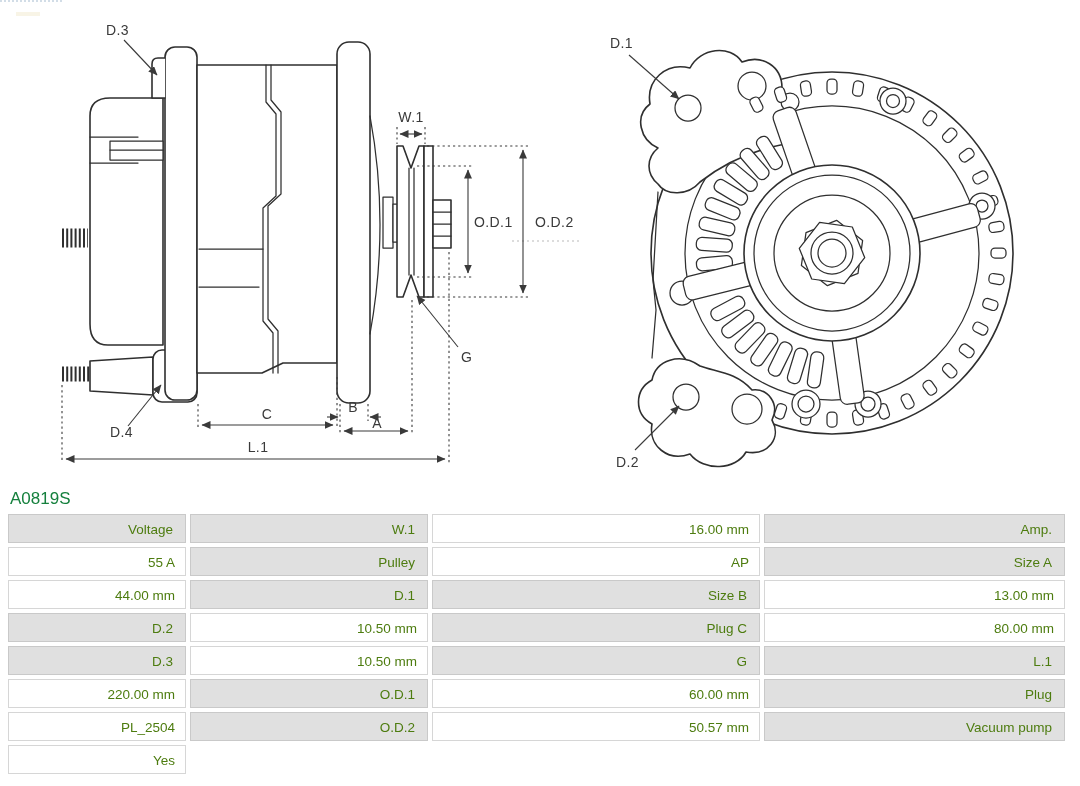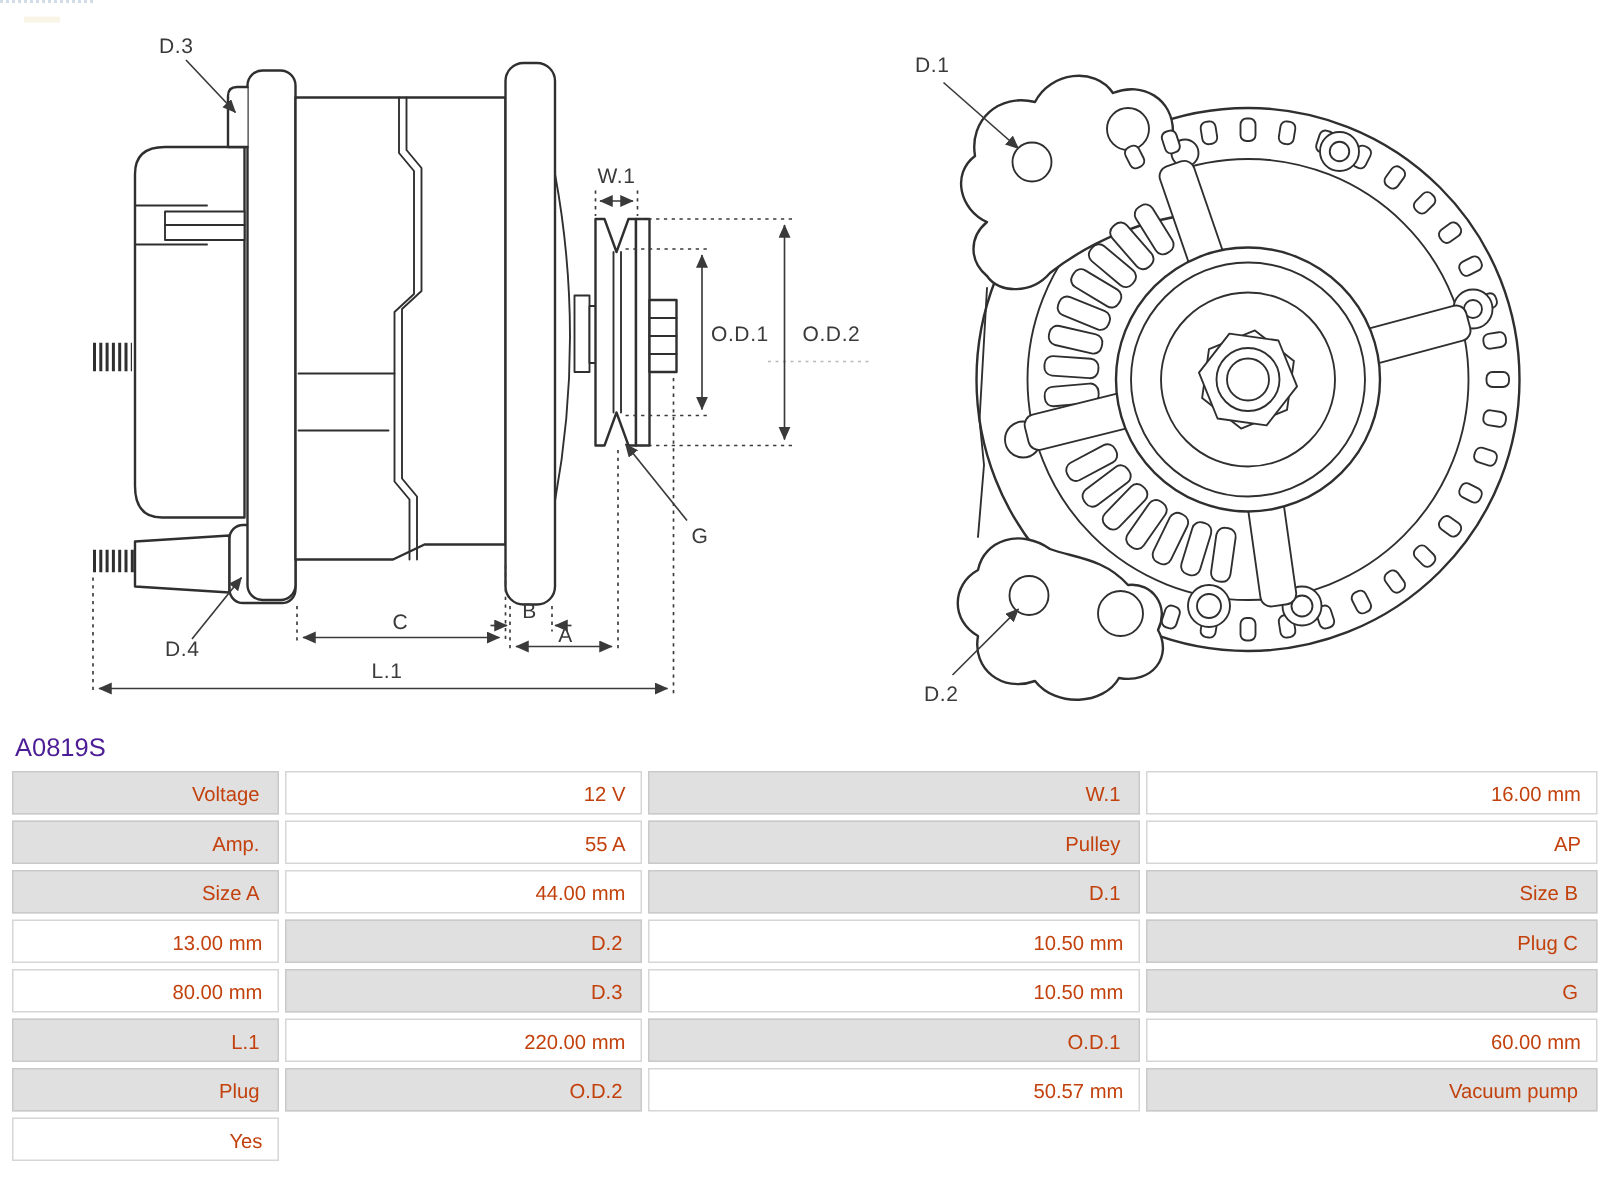--- a/index.html
+++ b/index.html
@@ -12,24 +12,24 @@
   svg{display:block;}
   .ln{stroke:#2f2f2f;stroke-width:1.6;fill:none;stroke-linejoin:round;stroke-linecap:round;}
   .wh{fill:#ffffff;}
   .thin{stroke-width:1.25;}
   .dim{stroke:#3a3a3a;stroke-width:1.1;fill:none;}
   .dot{stroke:#3a3a3a;stroke-width:1.1;fill:none;stroke-dasharray:2.2 3;}
   .cline{stroke:#b9b9b9;stroke-width:1;stroke-dasharray:2 3;}
   .hatch{stroke:#2f2f2f;stroke-dasharray:2 2.2;fill:none;}
   svg text{font-family:"Liberation Sans",sans-serif;font-size:14px;fill:#3a3a3a;letter-spacing:.4px;}
 
-  .part-no{margin:7px 0 5px 10px;font-size:17px;font-weight:400;color:#4c1d95;}
+  .part-no{margin:7px 0 5px 10px;font-size:17px;font-weight:400;color:#15803d;}
 
   .spec-table{display:grid;grid-template-columns:178px 238px 328px 301px;gap:4px;width:1057px;margin:2px 0 0 8px;}
-  .cell{height:29px;line-height:29px;font-size:13.5px;color:#c2410c;text-align:right;box-sizing:border-box;overflow:hidden;}
+  .cell{height:29px;line-height:29px;font-size:13.5px;color:#4d7c0f;text-align:right;box-sizing:border-box;overflow:hidden;}
   .cell.lab{background:#e0e0e0;border:1px solid #c9c9c9;padding-right:12px;}
   .cell.val{background:#ffffff;border:1px solid #d6d6d6;padding-right:10px;}
 </style>
 </head>
 <body>
 
 <div class="logo-frag"><span></span></div>
 
 <svg width="1080" height="482" viewBox="0 0 1080 482">
   <defs>
@@ -210,21 +210,20 @@
     <text x="610" y="48">D.1</text>
     <text x="616" y="467">D.2</text>
   </g>
 </svg>
 
 <h2 class="part-no">A0819S</h2>
 
 <div class="spec-table" id="spec-table">
 
   <div class="cell lab">Voltage</div>
-  <div class="cell val">12 V</div>
   <div class="cell lab">W.1</div>
   <div class="cell val">16.00 mm</div>
 
   <div class="cell lab">Amp.</div>
   <div class="cell val">55 A</div>
   <div class="cell lab">Pulley</div>
   <div class="cell val">AP</div>
 
   <div class="cell lab">Size A</div>
   <div class="cell val">44.00 mm</div>
@@ -240,18 +239,19 @@
   <div class="cell lab">D.3</div>
   <div class="cell val">10.50 mm</div>
 
   <div class="cell lab">G</div>
   <div class="cell lab">L.1</div>
   <div class="cell val">220.00 mm</div>
 
   <div class="cell lab">O.D.1</div>
   <div class="cell val">60.00 mm</div>
   <div class="cell lab">Plug</div>
+  <div class="cell val">PL_2504</div>
 
   <div class="cell lab">O.D.2</div>
   <div class="cell val">50.57 mm</div>
   <div class="cell lab">Vacuum pump</div>
   <div class="cell val">Yes</div>
 </div>
 
 </body></html>

